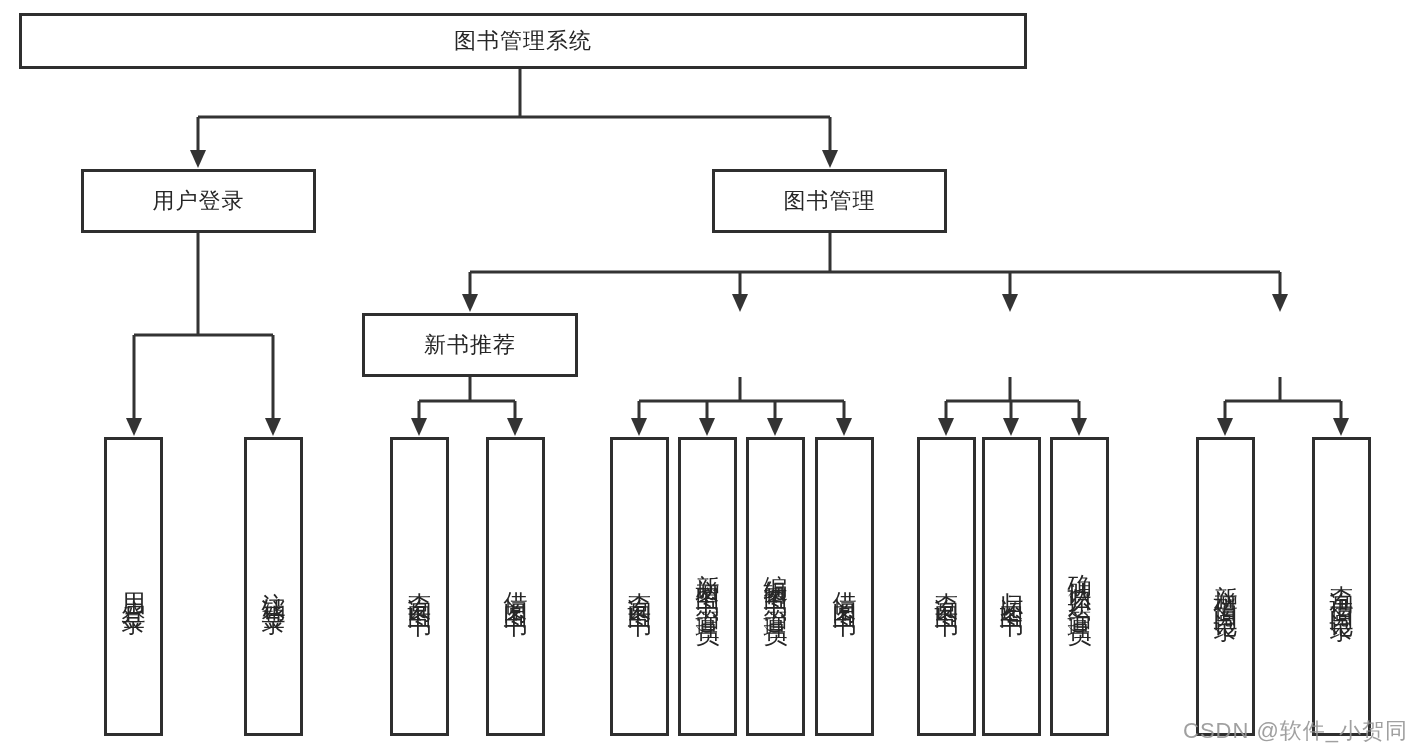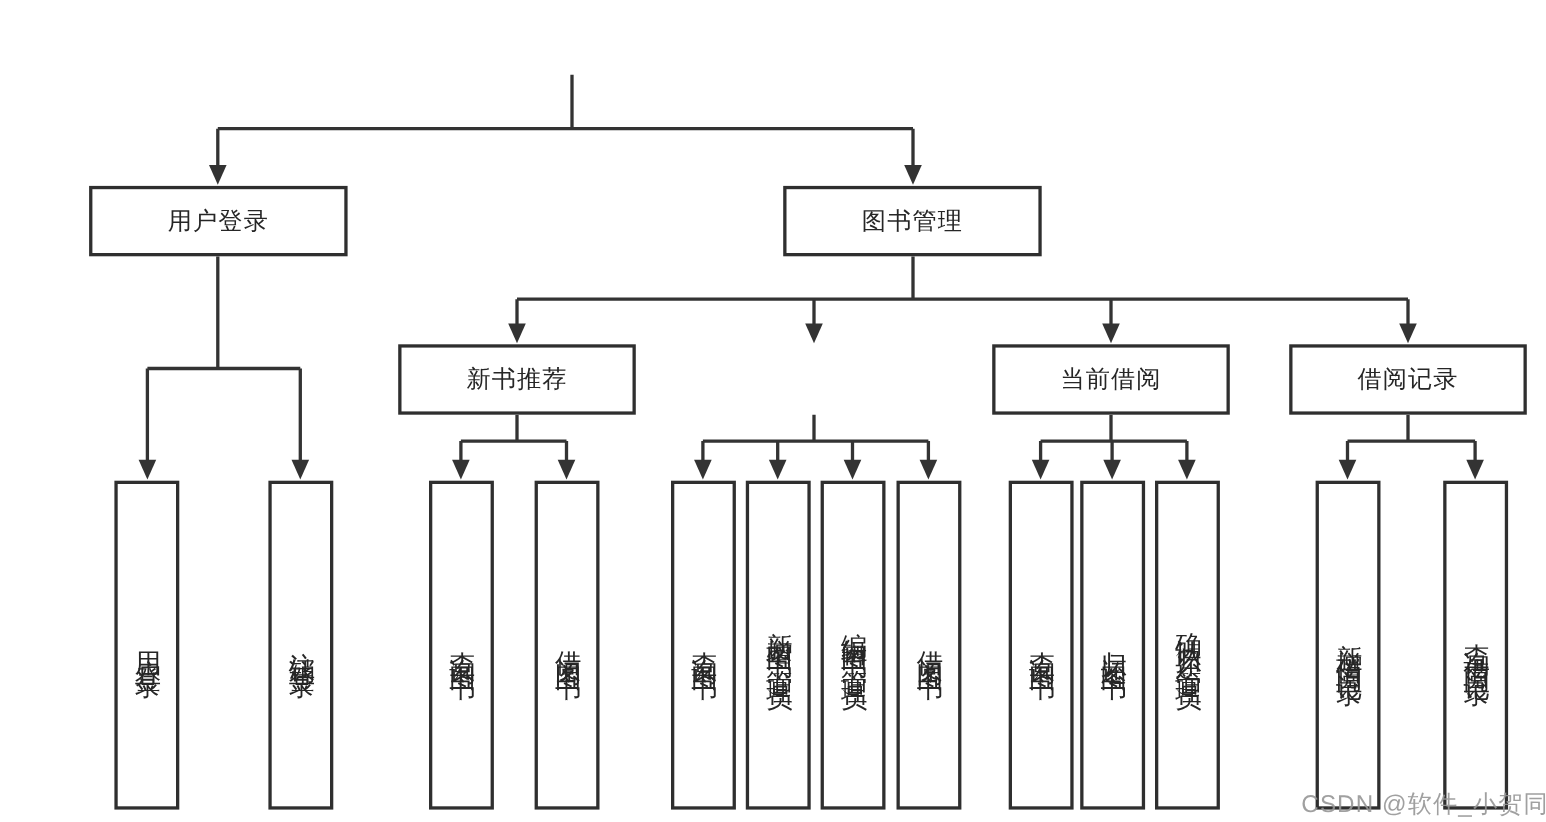--- a/index.html
+++ b/index.html
@@ -96,36 +96,33 @@
       <polygon points="1003,418 1019,418 1011,436"></polygon>
       <polygon points="1071,418 1087,418 1079,436"></polygon>
     </g>
     <g>
       <path d="M1280 377 V401 M1225 401 H1341 M1225 401 V419 M1341 401 V419"></path>
       <polygon points="1217,418 1233,418 1225,436"></polygon>
       <polygon points="1333,418 1349,418 1341,436"></polygon>
     </g>
   </svg>
 
+  <div class="node" style="left:19px; top:13px; width:1008px; height:56px;">
+    <span class="hlabel">图书管理系统</span>
+  </div>
 
   <div class="node" style="left:81px; top:169px; width:235px; height:64px;">
     <span class="hlabel">用户登录</span>
   </div>
   <div class="node" style="left:712px; top:169px; width:235px; height:64px;">
     <span class="hlabel">图书管理</span>
   </div>
 
   <div class="node" style="left:362px; top:313px; width:216px; height:64px;">
     <span class="hlabel">新书推荐</span>
-  </div>
-  <div class="node" style="left:902px; top:313px; width:216px; height:64px;">
-    <span class="hlabel">当前借阅</span>
-  </div>
-  <div class="node" style="left:1172px; top:313px; width:216px; height:64px;">
-    <span class="hlabel">借阅记录</span>
   </div>
 
   <div class="node leaf" style="left:104px;">
     <span class="vtext">用户登录</span>
   </div>
   <div class="node leaf" style="left:244px;">
     <span class="vtext">注销登录</span>
   </div>
 
   <div class="node leaf" style="left:390px;">

